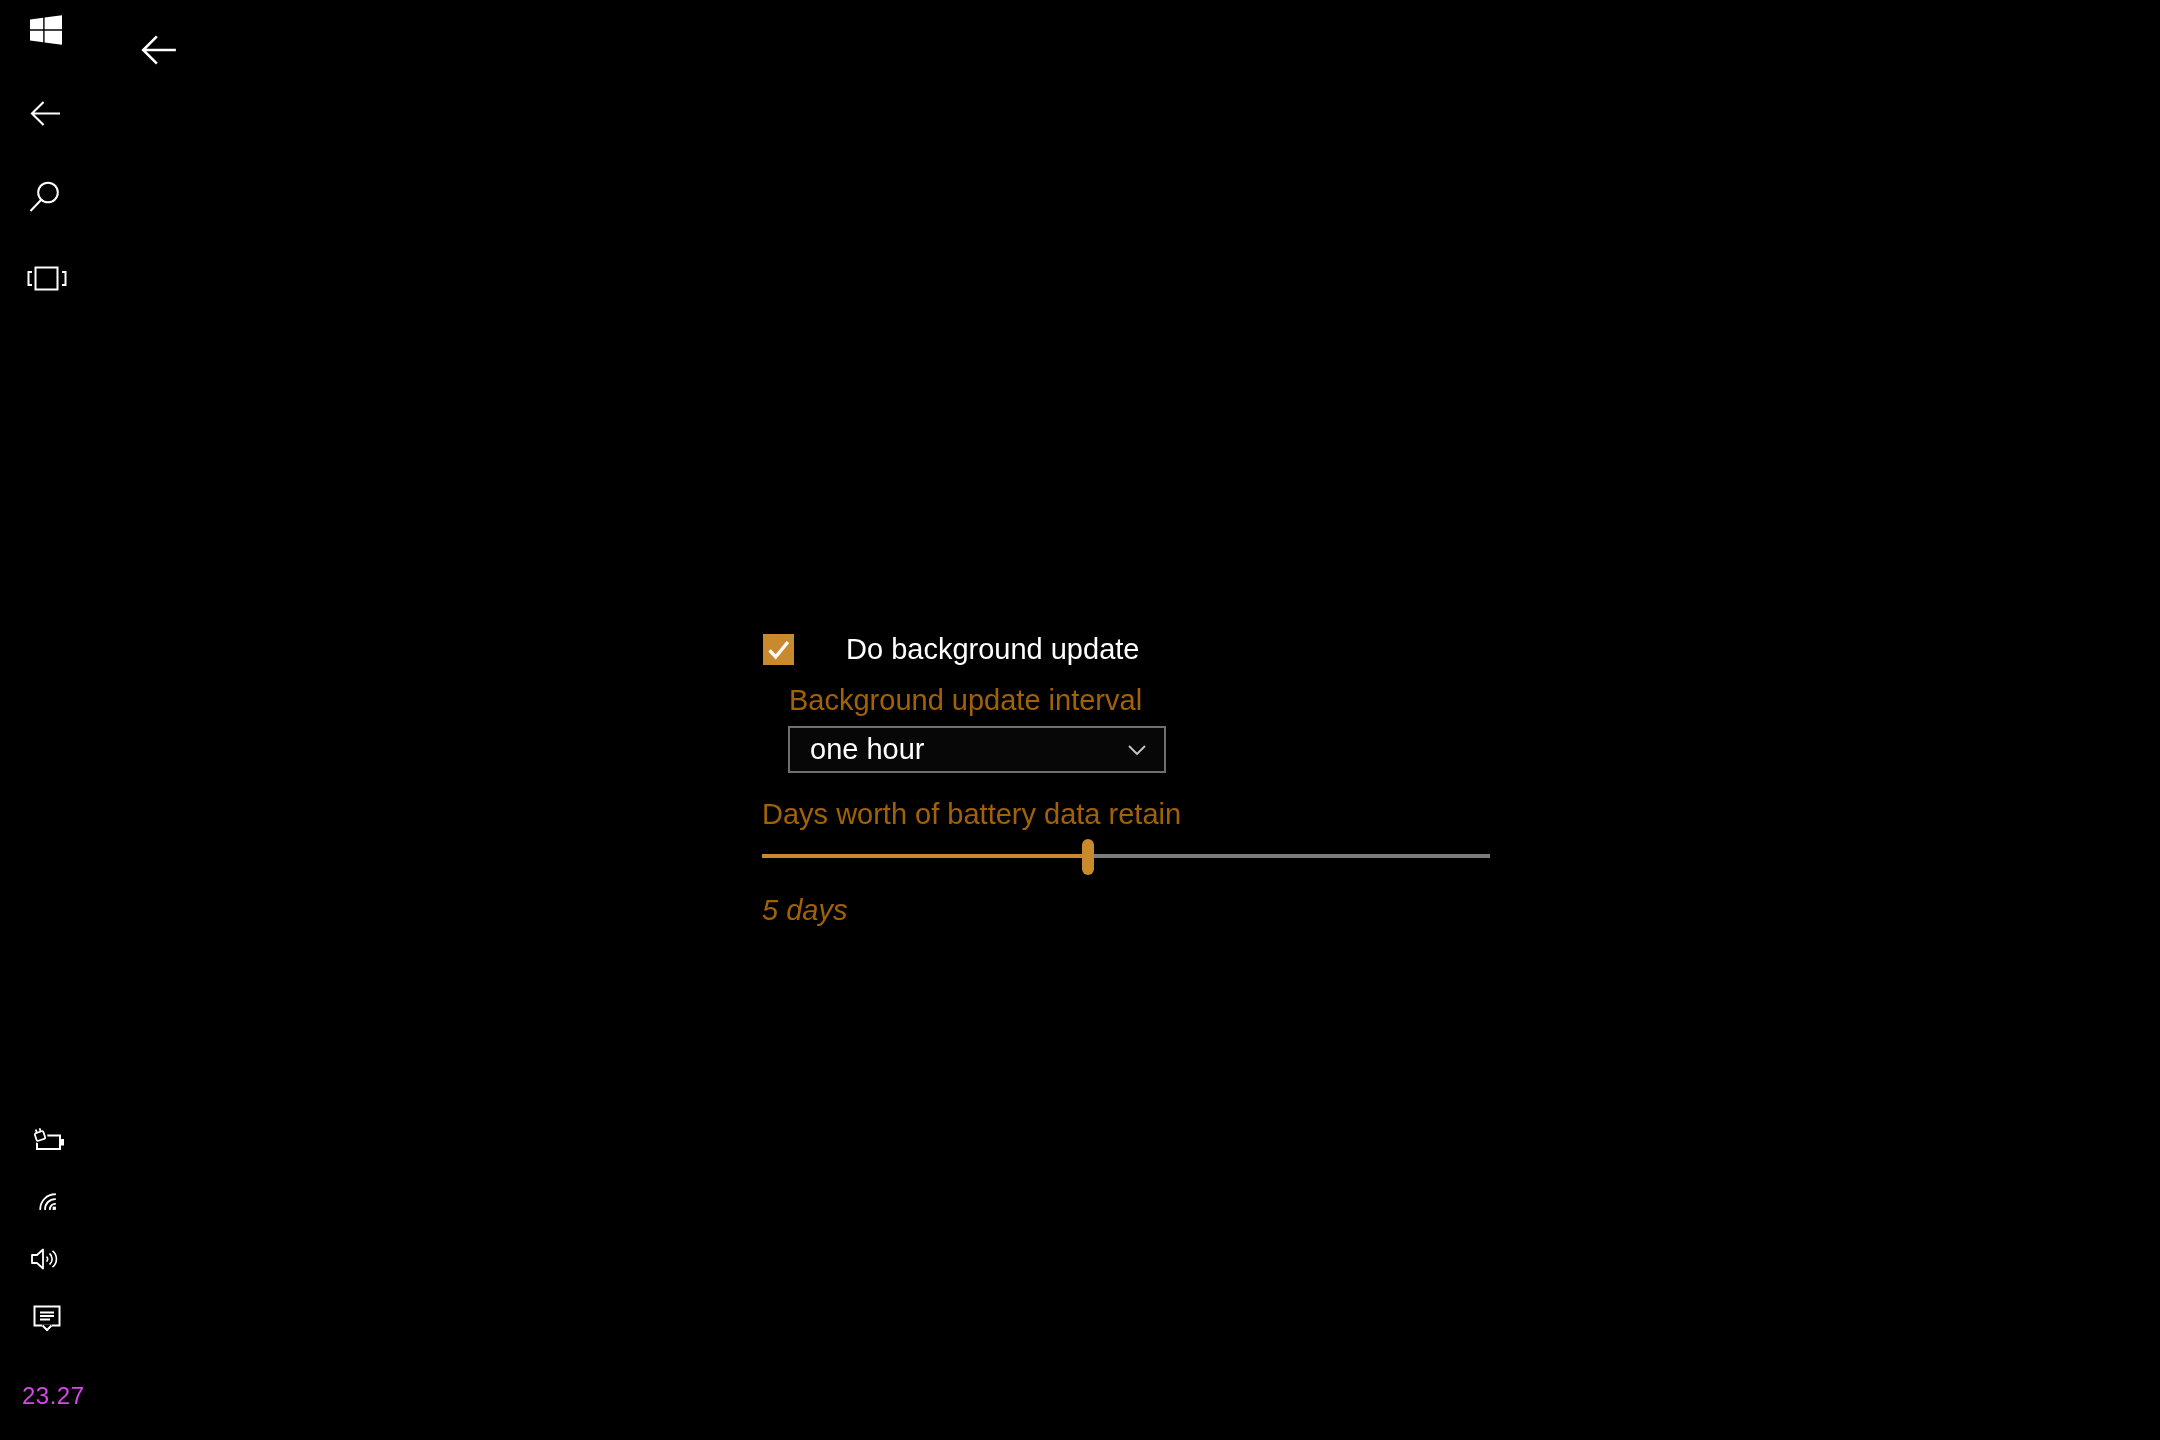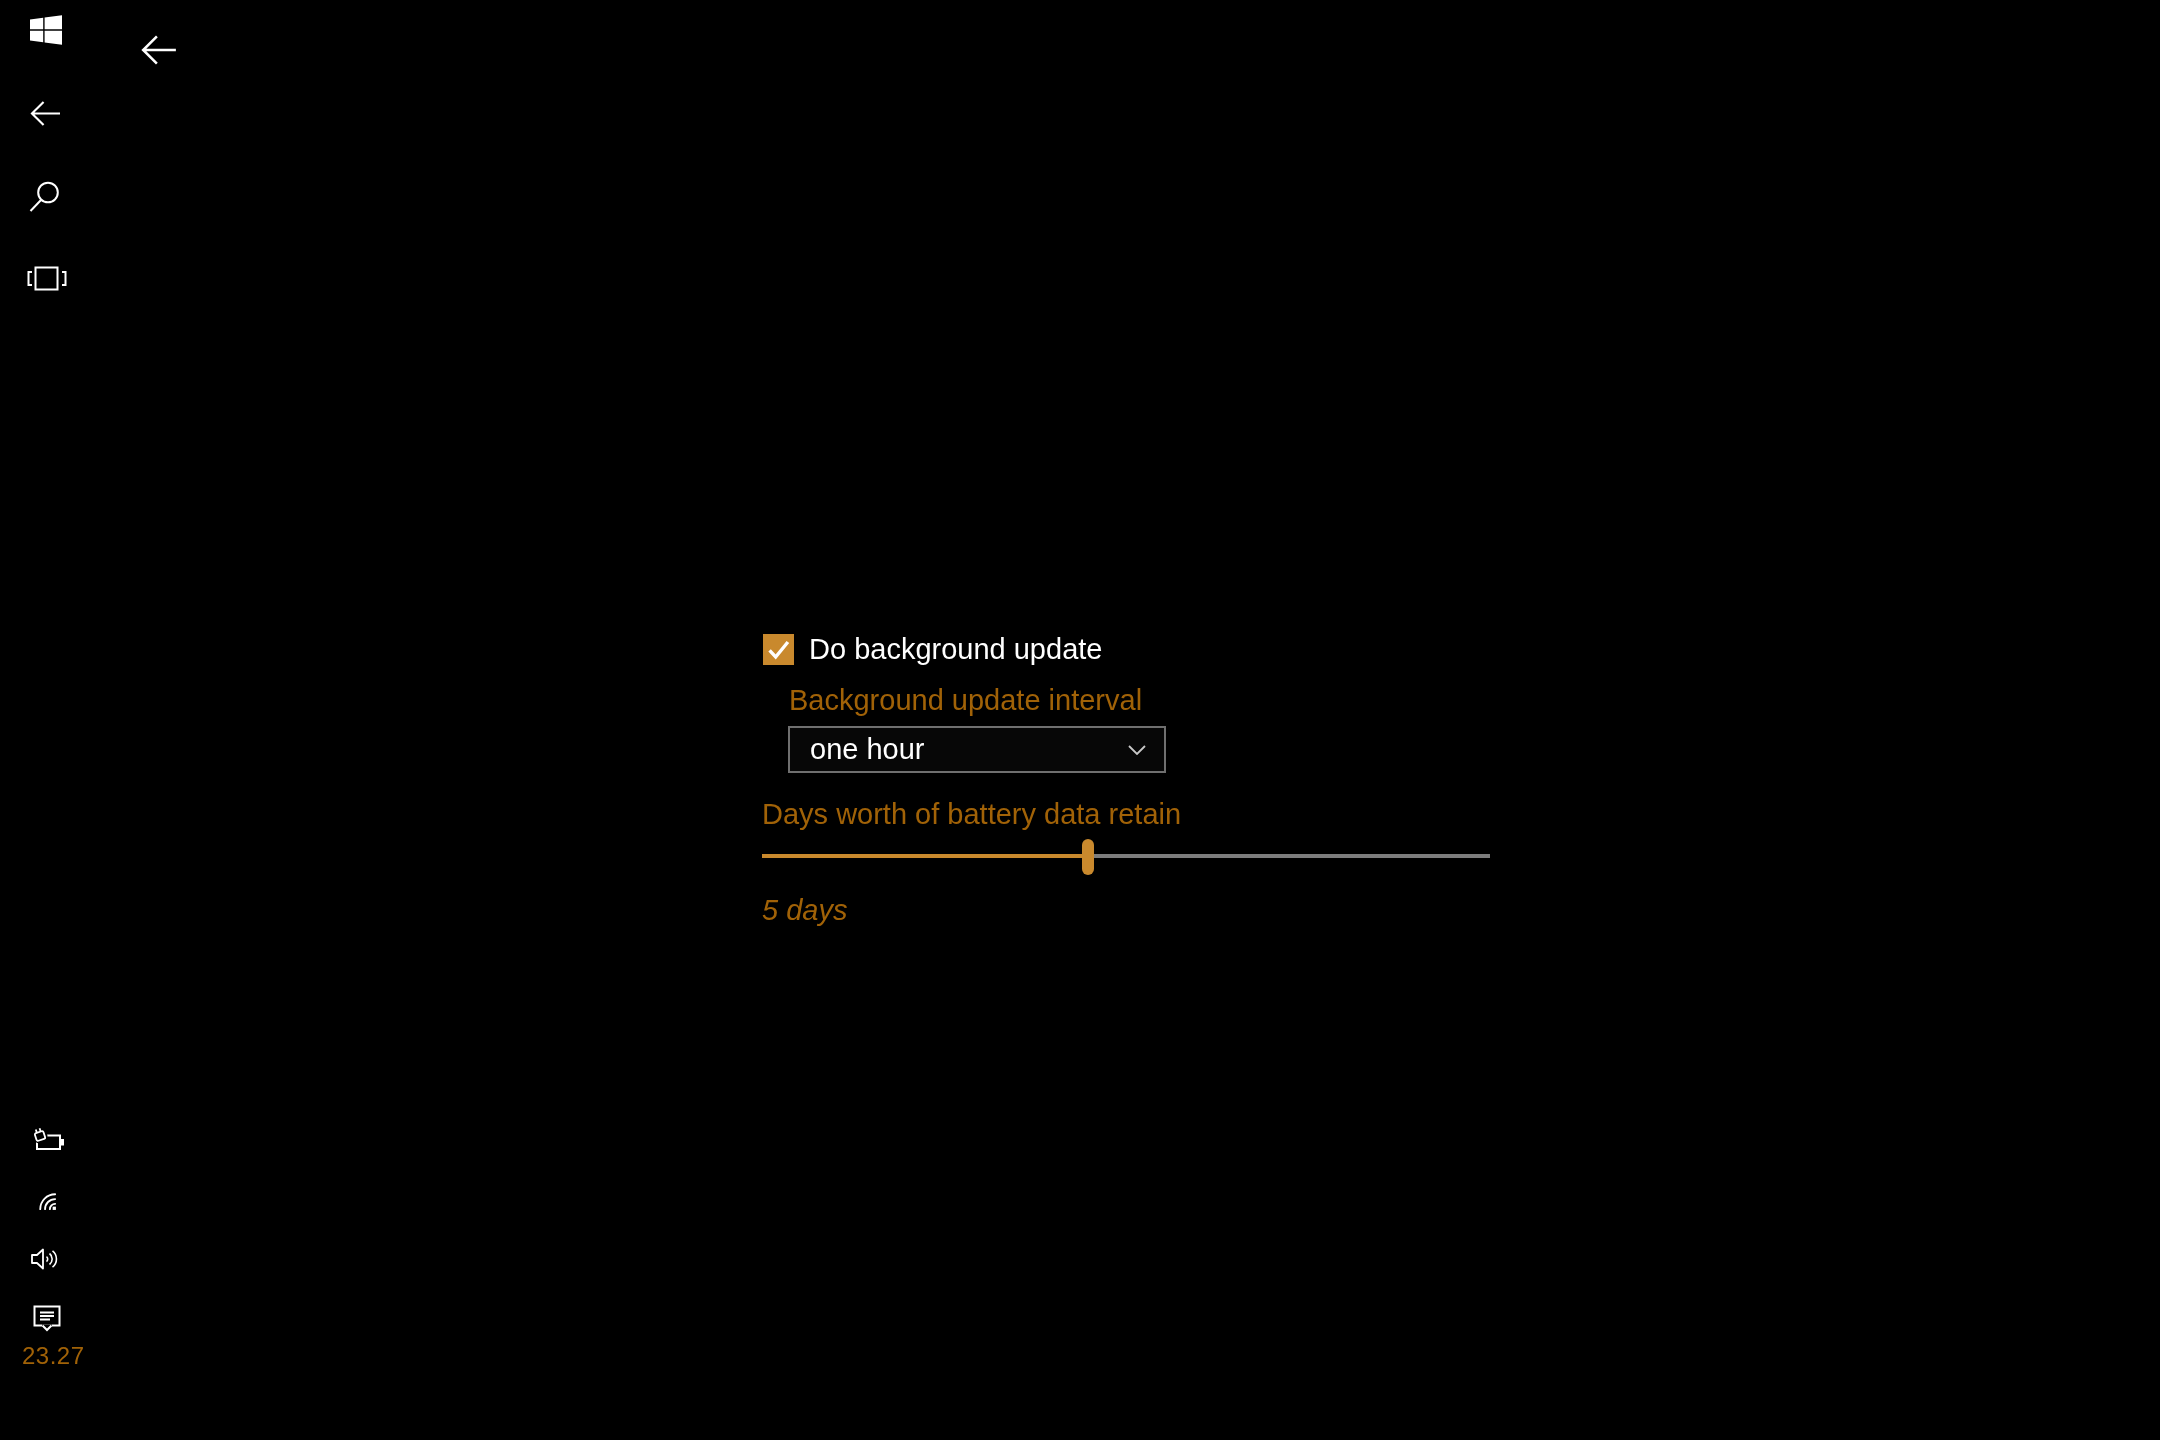--- a/index.html
+++ b/index.html
@@ -6,29 +6,29 @@
   .screen{
     position:relative;width:2160px;height:1440px;overflow:hidden;
     background:var(--background,#000);
     font-family:"Liberation Sans", sans-serif;
     color:var(--white,#fff);
     -webkit-font-smoothing:antialiased;
   }
   button{background:none;border:none;padding:0;margin:0;cursor:pointer;color:inherit;font-family:inherit;}
   
   .rail-btn{position:absolute;line-height:0;}
-  .clock{position:absolute;left:22px;top:1342px;font-size:24px;color:#a16207;letter-spacing:0.5px;}
+  .clock{position:absolute;left:22px;top:1382px;font-size:24px;color:#d946ef;letter-spacing:0.5px;}
   
   .header-back{left:140px;top:31px;}
   .page-title{
     position:absolute;left:234px;top:24px;
     font-size:62px;font-weight:300;line-height:1.12;color:#fff;white-space:nowrap;
   }
   
-  .checkbox-row{position:absolute;left:763px;top:634px;display:flex;align-items:flex-end;}
+  .checkbox-row{position:absolute;left:763px;top:634px;display:flex;align-items:flex-end;gap:37px;}
   .checkbox{
     width:31px;height:31px;background:var(--accent,#C9892D);
     display:inline-flex;align-items:center;justify-content:center;flex:0 0 auto;
   }
   .checkbox svg{display:none;}
   .checkbox.checked svg{display:block;}
   .checkbox-label{margin-left:15px;font-size:29px;line-height:31px;white-space:nowrap;}
   .field-label{position:absolute;font-size:29px;line-height:30px;white-space:nowrap;color:#a16207;}
   .interval-label{left:789px;top:685px;}
   .dropdown{

